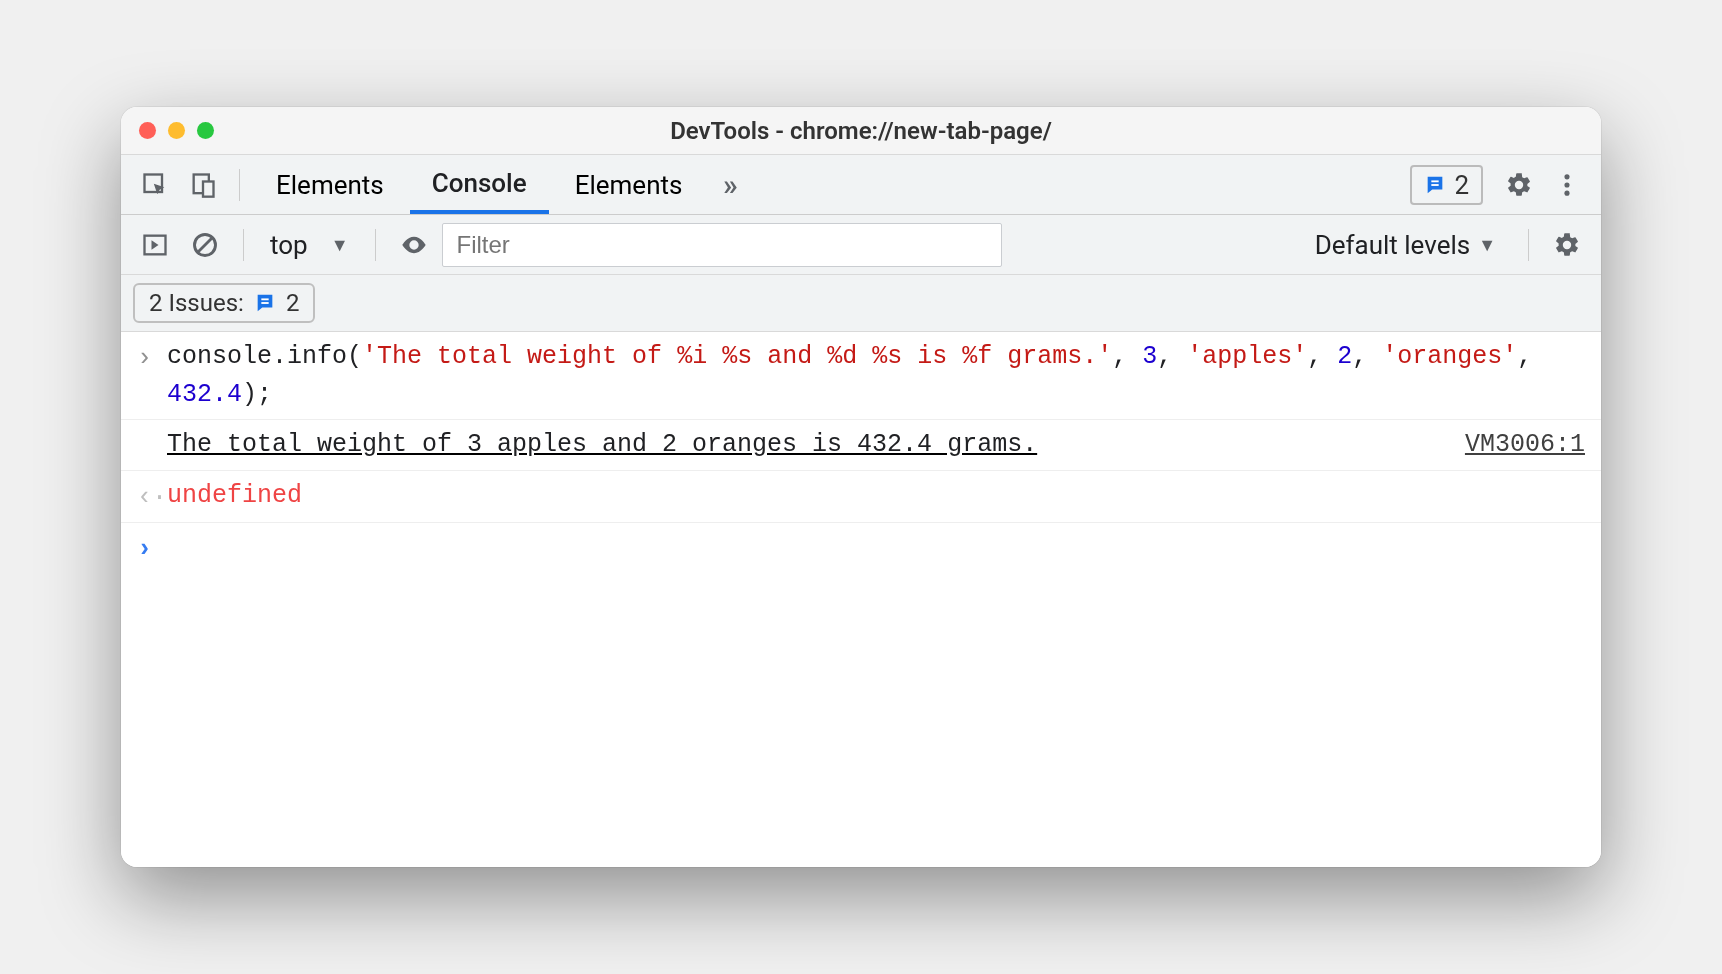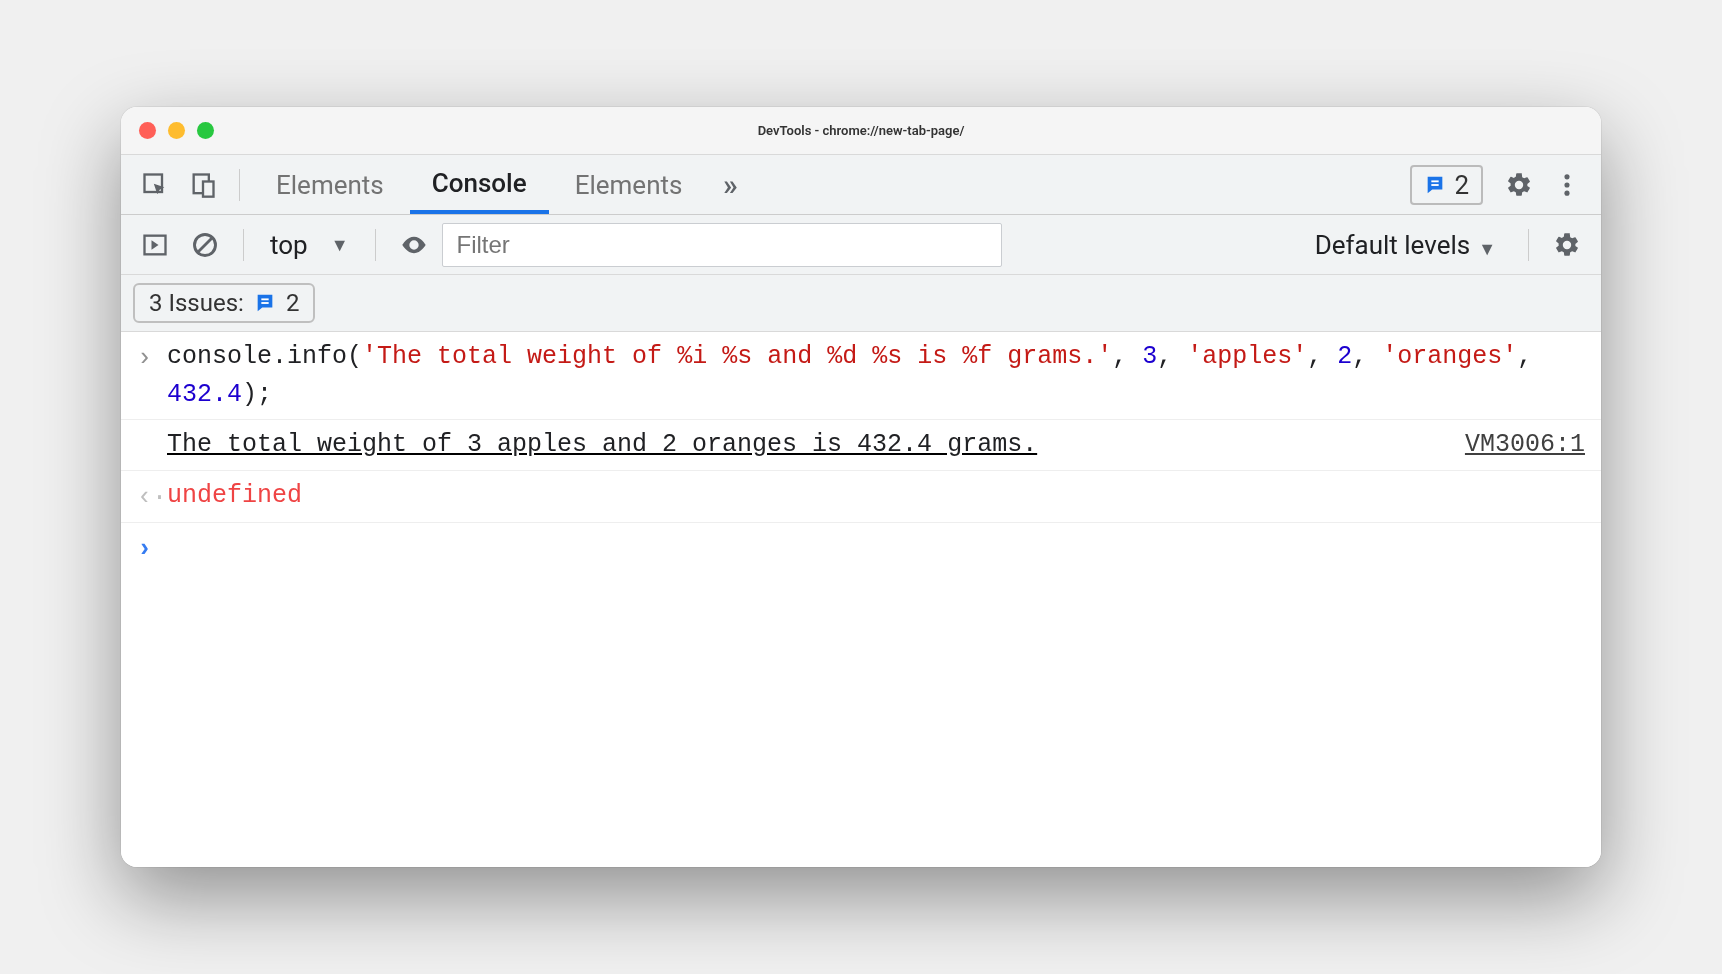--- a/index.html
+++ b/index.html
@@ -32,39 +32,39 @@
     border-bottom: 1px solid #d9d9d9;
     position: relative;
   }
   .traffic-lights { display: flex; gap: 12px; }
   .tl { width: 17px; height: 17px; border-radius: 50%; }
   .tl.red { background:#ff5f57; }
   .tl.yellow { background:#febc2e; }
   .tl.green { background:#28c840; }
   .title {
     position: absolute; left: 0; right: 0; text-align: center;
-    font-size: 13px; font-weight: 600; color: #333; pointer-events: none;
+    font-size: 24px; font-weight: 600; color: #333; pointer-events: none;
   }
   
   .tabsbar {
     height: 60px;
     display: flex;
     align-items: center;
     border-bottom: 1px solid #ccc;
     background: #f1f3f4;
     padding: 0 12px;
     gap: 4px;
   }
   .iconbtn {
     width: 44px; height: 44px; display: flex; align-items: center; justify-content: center;
     color: #5f6368; cursor: pointer; border-radius: 2px;
   }
   .divider { width: 1px; height: 32px; background: #ccc; margin: 0 10px; }
   .tab {
-    padding: 0 22px; font-size: 26px; color: #737373; height: 100%;
+    padding: 0 22px; font-size: 26px; color: #000000; height: 100%;
     display: flex; align-items: center; cursor: pointer;
   }
   .tab.active { color: #202124; border-bottom: 4px solid #1a73e8; font-weight: 500; }
   .spacer { flex: 1; }
   .issue-badge {
     display: flex; align-items: center; gap: 8px; border: 2px solid #bbb;
     border-radius: 4px; padding: 3px 12px; margin-right: 10px;
     font-size: 26px; color: #333;
   }
   
@@ -75,21 +75,21 @@
   .ctx {
     font-size: 26px; color: #202124; display: flex; align-items: center; gap: 23px;
     padding: 0 10px; cursor: pointer;
   }
   .filter-input {
     font-size: 24px; color: #737373; border: 1px solid #cacdd1;
     background: #fff; height: 44px; width: 560px; padding: 0 14px;
     border-radius: 2px; outline: none;
   }
   .levels {
-    font-size: 26px; color: #202124; display: flex; align-items: flex-end; gap: 8px;
+    font-size: 26px; color: #202124; display: flex; align-items: center; gap: 8px;
     padding: 0 16px; cursor: pointer;
   }
   
   .issuesrow {
     background: #f1f3f4; border-bottom: 1px solid #d9d9d9;
     padding: 8px 12px;
   }
   .issues-chip {
     display: inline-flex; align-items: center; gap: 10px;
     border: 2px solid #bfbfbf; border-radius: 6px; padding: 4px 14px;
@@ -216,21 +216,21 @@
     <div class="divider"></div>
     <div class="iconbtn">
       <svg class="ic" viewBox="0 0 24 24" fill="currentColor">
         <path d="M19.14,12.94a7,7,0,0,0,.05-.94,7,7,0,0,0-.05-.94l2.03-1.58a.5.5,0,0,0,.12-.64l-1.92-3.32a.5.5,0,0,0-.61-.22l-2.39,1a7,7,0,0,0-1.62-.94l-.36-2.54A.5.5,0,0,0,13.9,2H10.1a.5.5,0,0,0-.49.42L9.25,4.96a7,7,0,0,0-1.62.94l-2.39-1a.5.5,0,0,0-.61.22L2.71,8.44a.5.5,0,0,0,.12.64L4.86,10.66a7,7,0,0,0-.05.94,7,7,0,0,0,.05.94L2.83,14.12a.5.5,0,0,0-.12.64l1.92,3.32a.5.5,0,0,0,.61.22l2.39-1a7,7,0,0,0,1.62.94l.36,2.54a.5.5,0,0,0,.49.42h3.8a.5.5,0,0,0,.49-.42l.36-2.54a7,7,0,0,0,1.62-.94l2.39,1a.5.5,0,0,0,.61-.22l1.92-3.32a.5.5,0,0,0-.12-.64ZM12,15.6A3.6,3.6,0,1,1,15.6,12,3.6,3.6,0,0,1,12,15.6Z"></path>
       </svg>
     </div>
   </div>
 
   <div class="issuesrow">
     <div class="issues-chip">
-      <span>3 Issues:</span>
+      <span>2 Issues:</span>
       <svg class="ic-sm" viewBox="0 0 24 24">
         <path fill="#1a73e8" d="M4 3h16v14H9l-5 4V3z"></path>
           <rect x="8" y="7" width="8" height="2" fill="#fff"></rect>
           <rect x="8" y="11" width="8" height="2" fill="#fff"></rect>
       </svg>
       <span>2</span>
     </div>
   </div>
 
   <div class="cbody">

